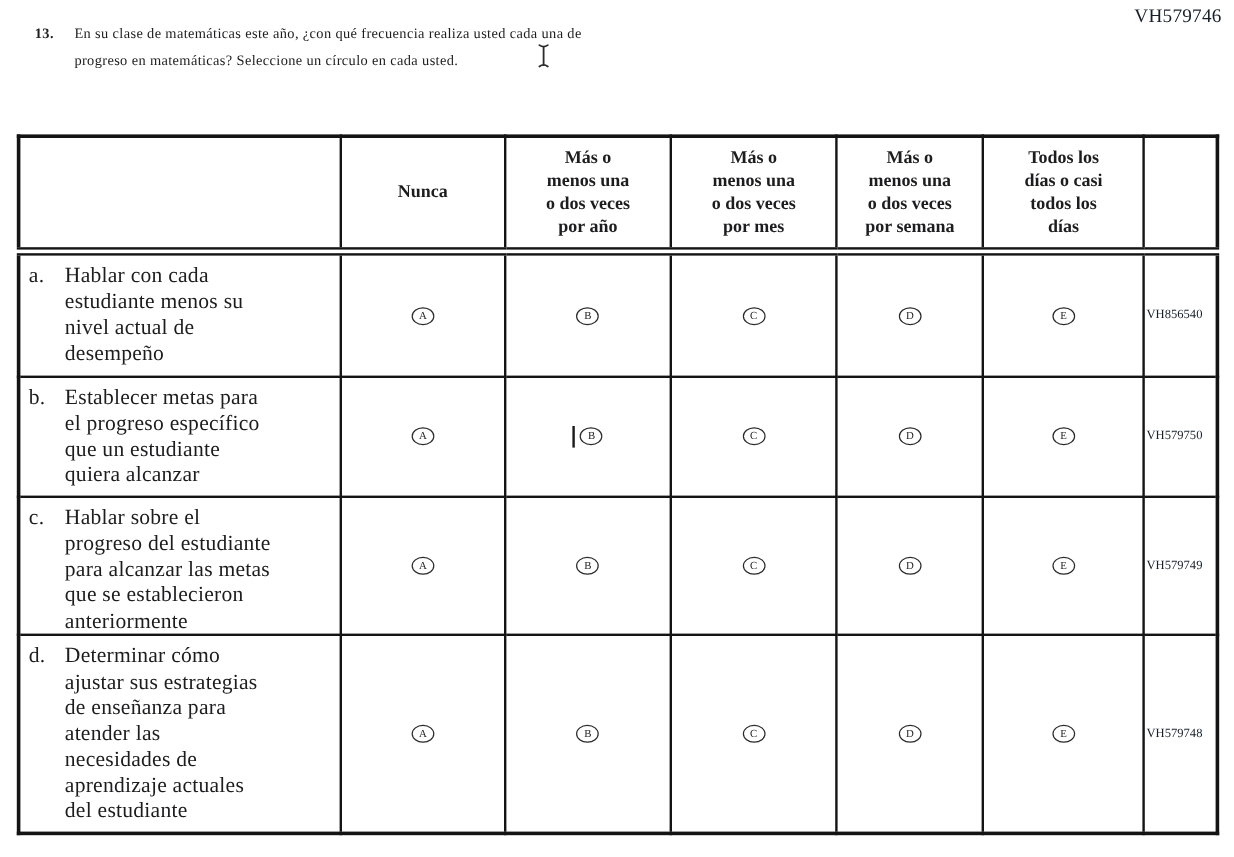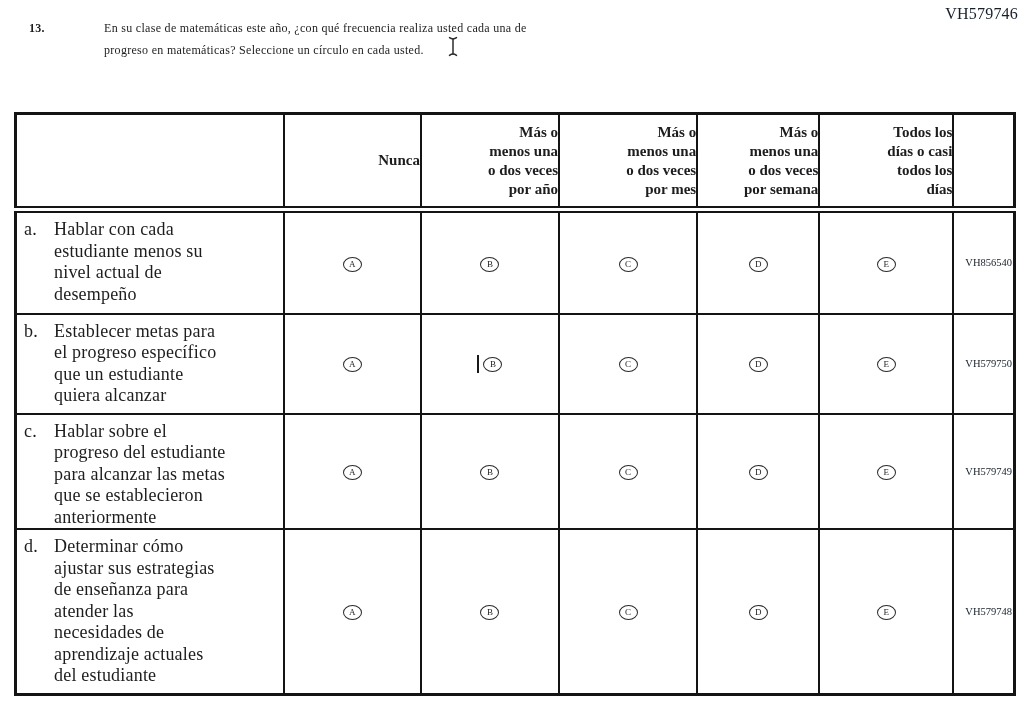--- a/index.html
+++ b/index.html
@@ -10,33 +10,33 @@
   }
   .corner-code{
     position:absolute;top:5px;right:10px;
     font-size:16px;font-weight:normal;letter-spacing:.2px;color:#17202a;
   }
   .question{
     position:absolute;top:18px;left:29px;width:880px;
     display:flex;font-size:12px;line-height:21.5px;letter-spacing:.3px;
   }
   .qnum{font-weight:bold;flex:0 0 24px;margin-right:9px;}
-  .qline{white-space:pre-line;margin-left:42px;}
+  .qline{white-space:pre-line;}
   .qline b{font-weight:normal;}
   .cursor-ibeam{position:absolute;left:447px;top:36px;width:12px;height:21px;}
 
   table.grid{
     position:absolute;top:112px;left:14px;width:1002px;
     border-collapse:collapse;table-layout:fixed;
     border:3px solid #141414;
   }
   .grid th,.grid td{border:2px solid #141414;}
   .grid thead th{
     font-weight:bold;font-size:15px;line-height:19px;
-    text-align:right;vertical-align:middle;white-space:pre-line;
+    text-align:center;vertical-align:middle;white-space:pre-line;
     padding:2px 0;border-bottom:7px double #141414;
   }
   thead tr{height:96px;}
   tr.r-a{height:104px;}
   tr.r-b{height:100px;}
   tr.r-c{height:114px;}
   tr.r-d{height:165px;}
 
   td.lbl{vertical-align:top;padding:6px 2px 0 7px;}
   .lblwrap{display:flex;font-size:18px;line-height:21.5px;letter-spacing:.2px;}
@@ -49,21 +49,21 @@
     border:1.5px solid #2a2a2a;border-radius:50%;
     align-items:center;justify-content:center;vertical-align:middle;
     background:#fff;
   }
   .bl{font-style:normal;font-size:9px;line-height:1;color:#1d1d1f;}
   .caret{
     display:inline-block;width:2px;height:18px;background:#1a1a1a;
     vertical-align:middle;margin-right:4px;
   }
   td.code{
-    font-size:10.5px;text-align:right;vertical-align:middle;
+    font-size:10.5px;text-align:left;vertical-align:middle;
     padding:0 1px;color:#17202a;letter-spacing:0;
   }
 </style>
 </head>
 <body>
 
 <div class="corner-code">VH579746</div>
 
 <div class="question">
   <span class="qnum">13.</span>

